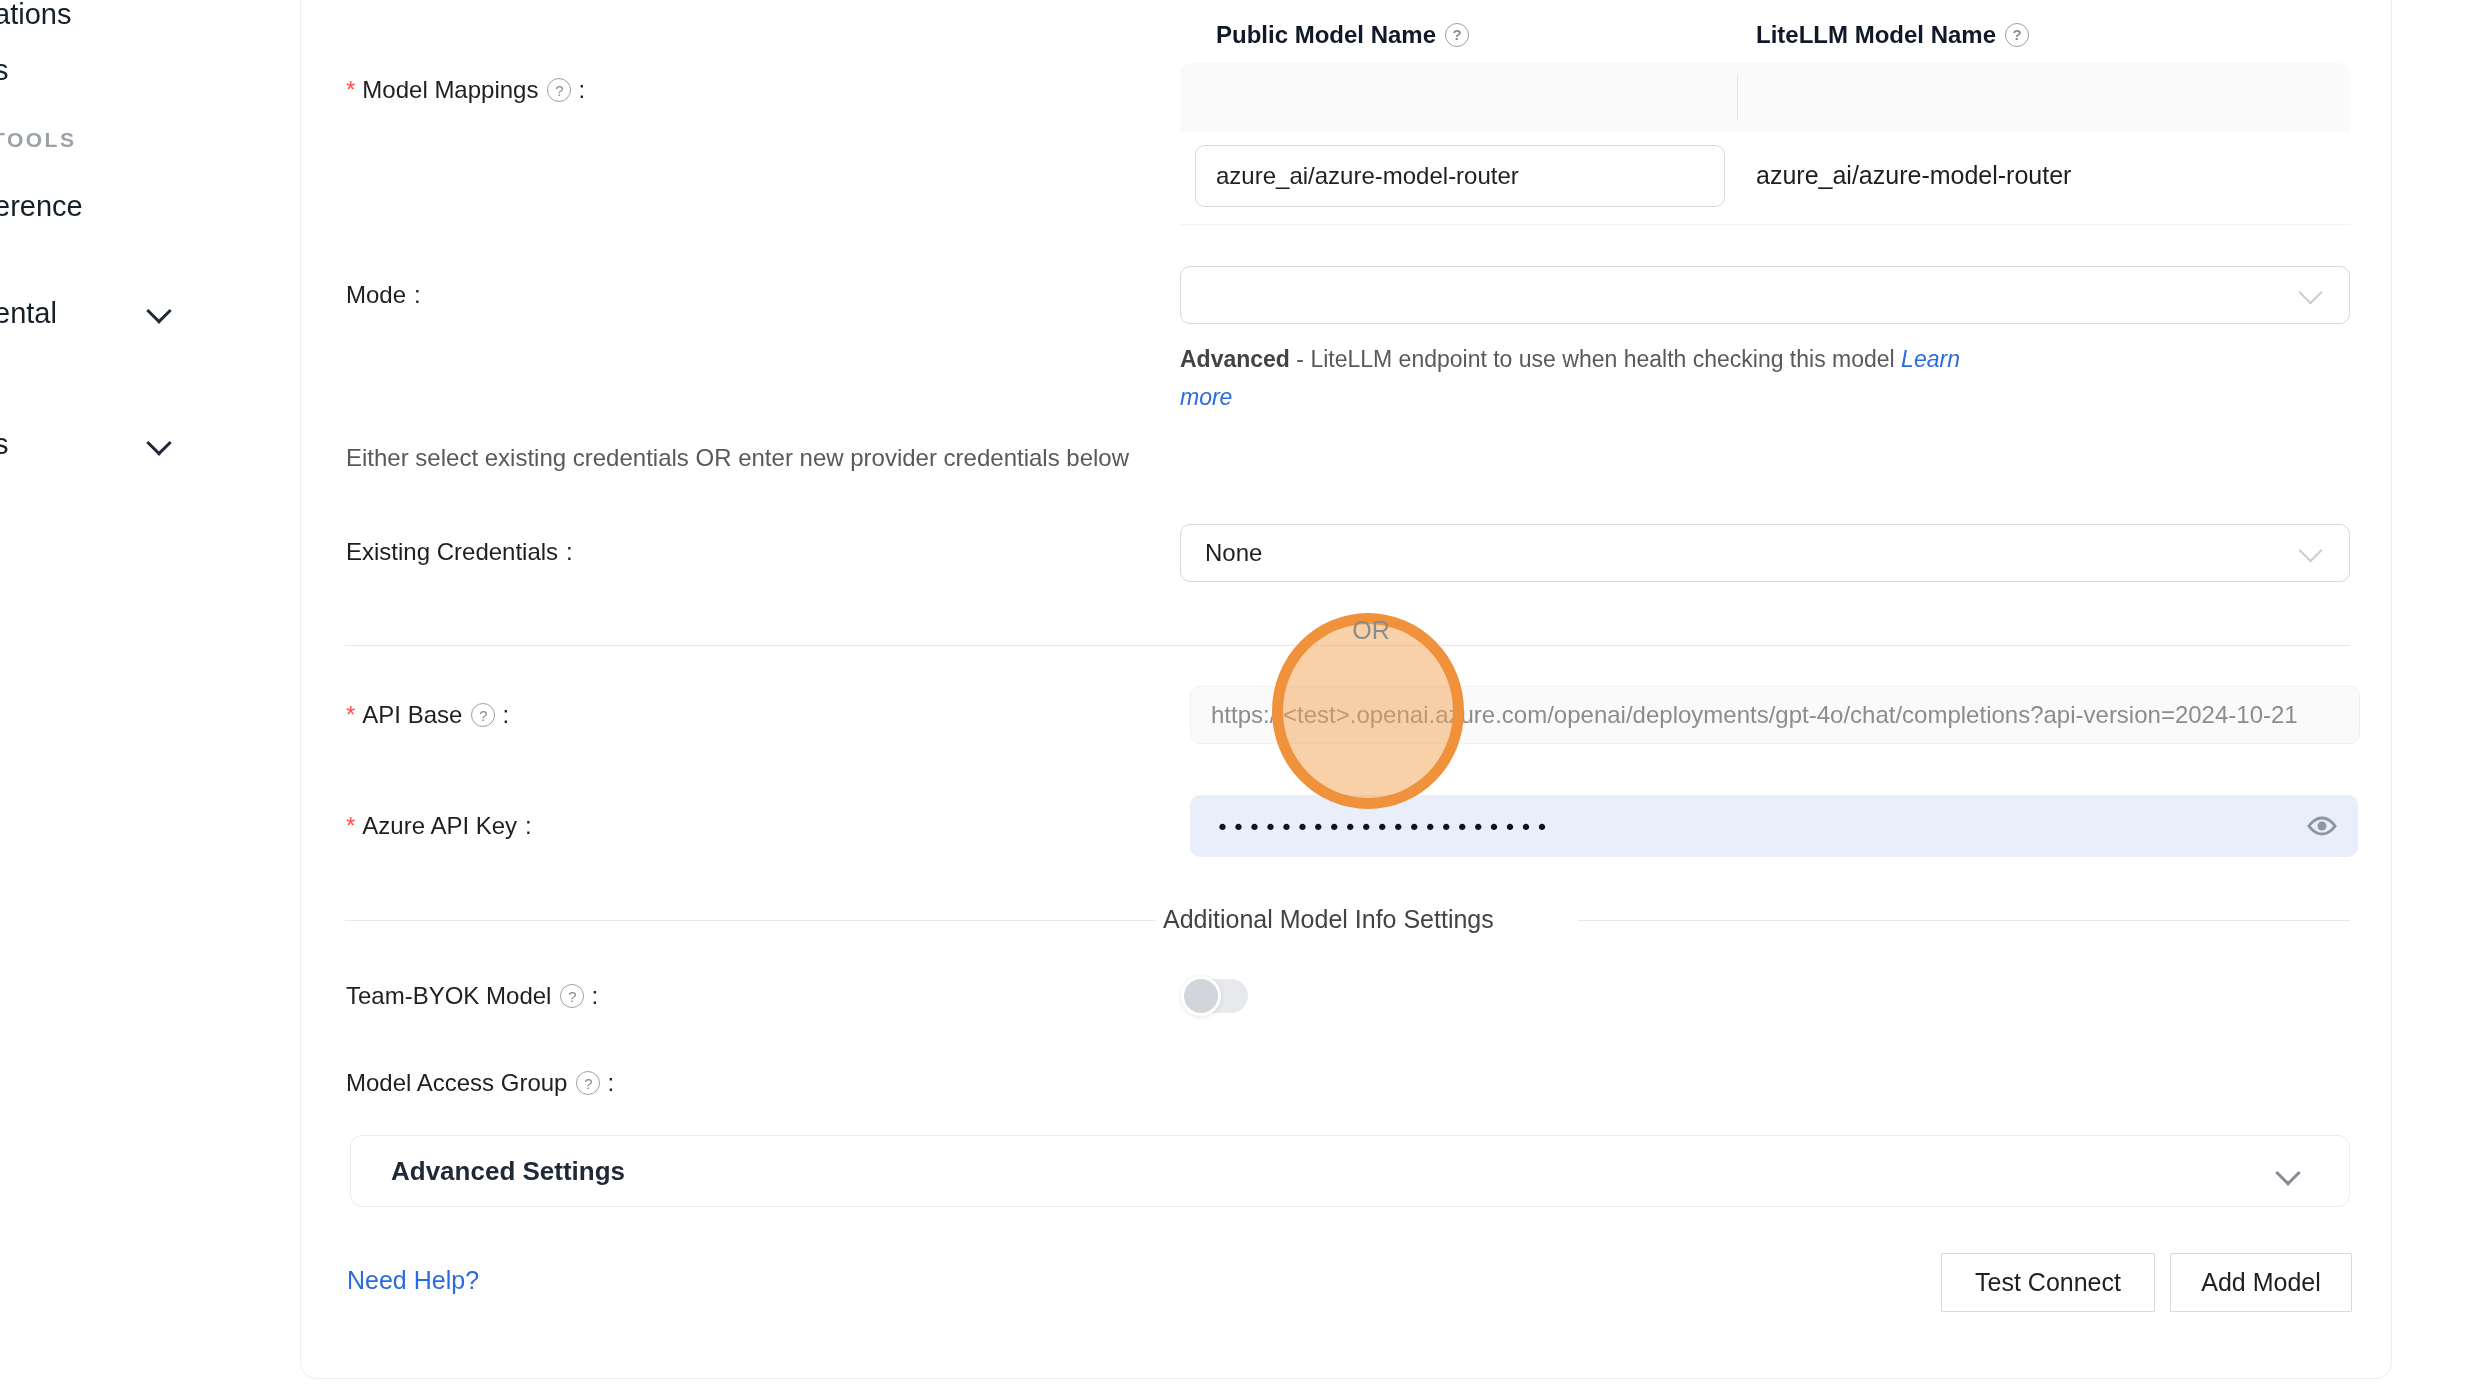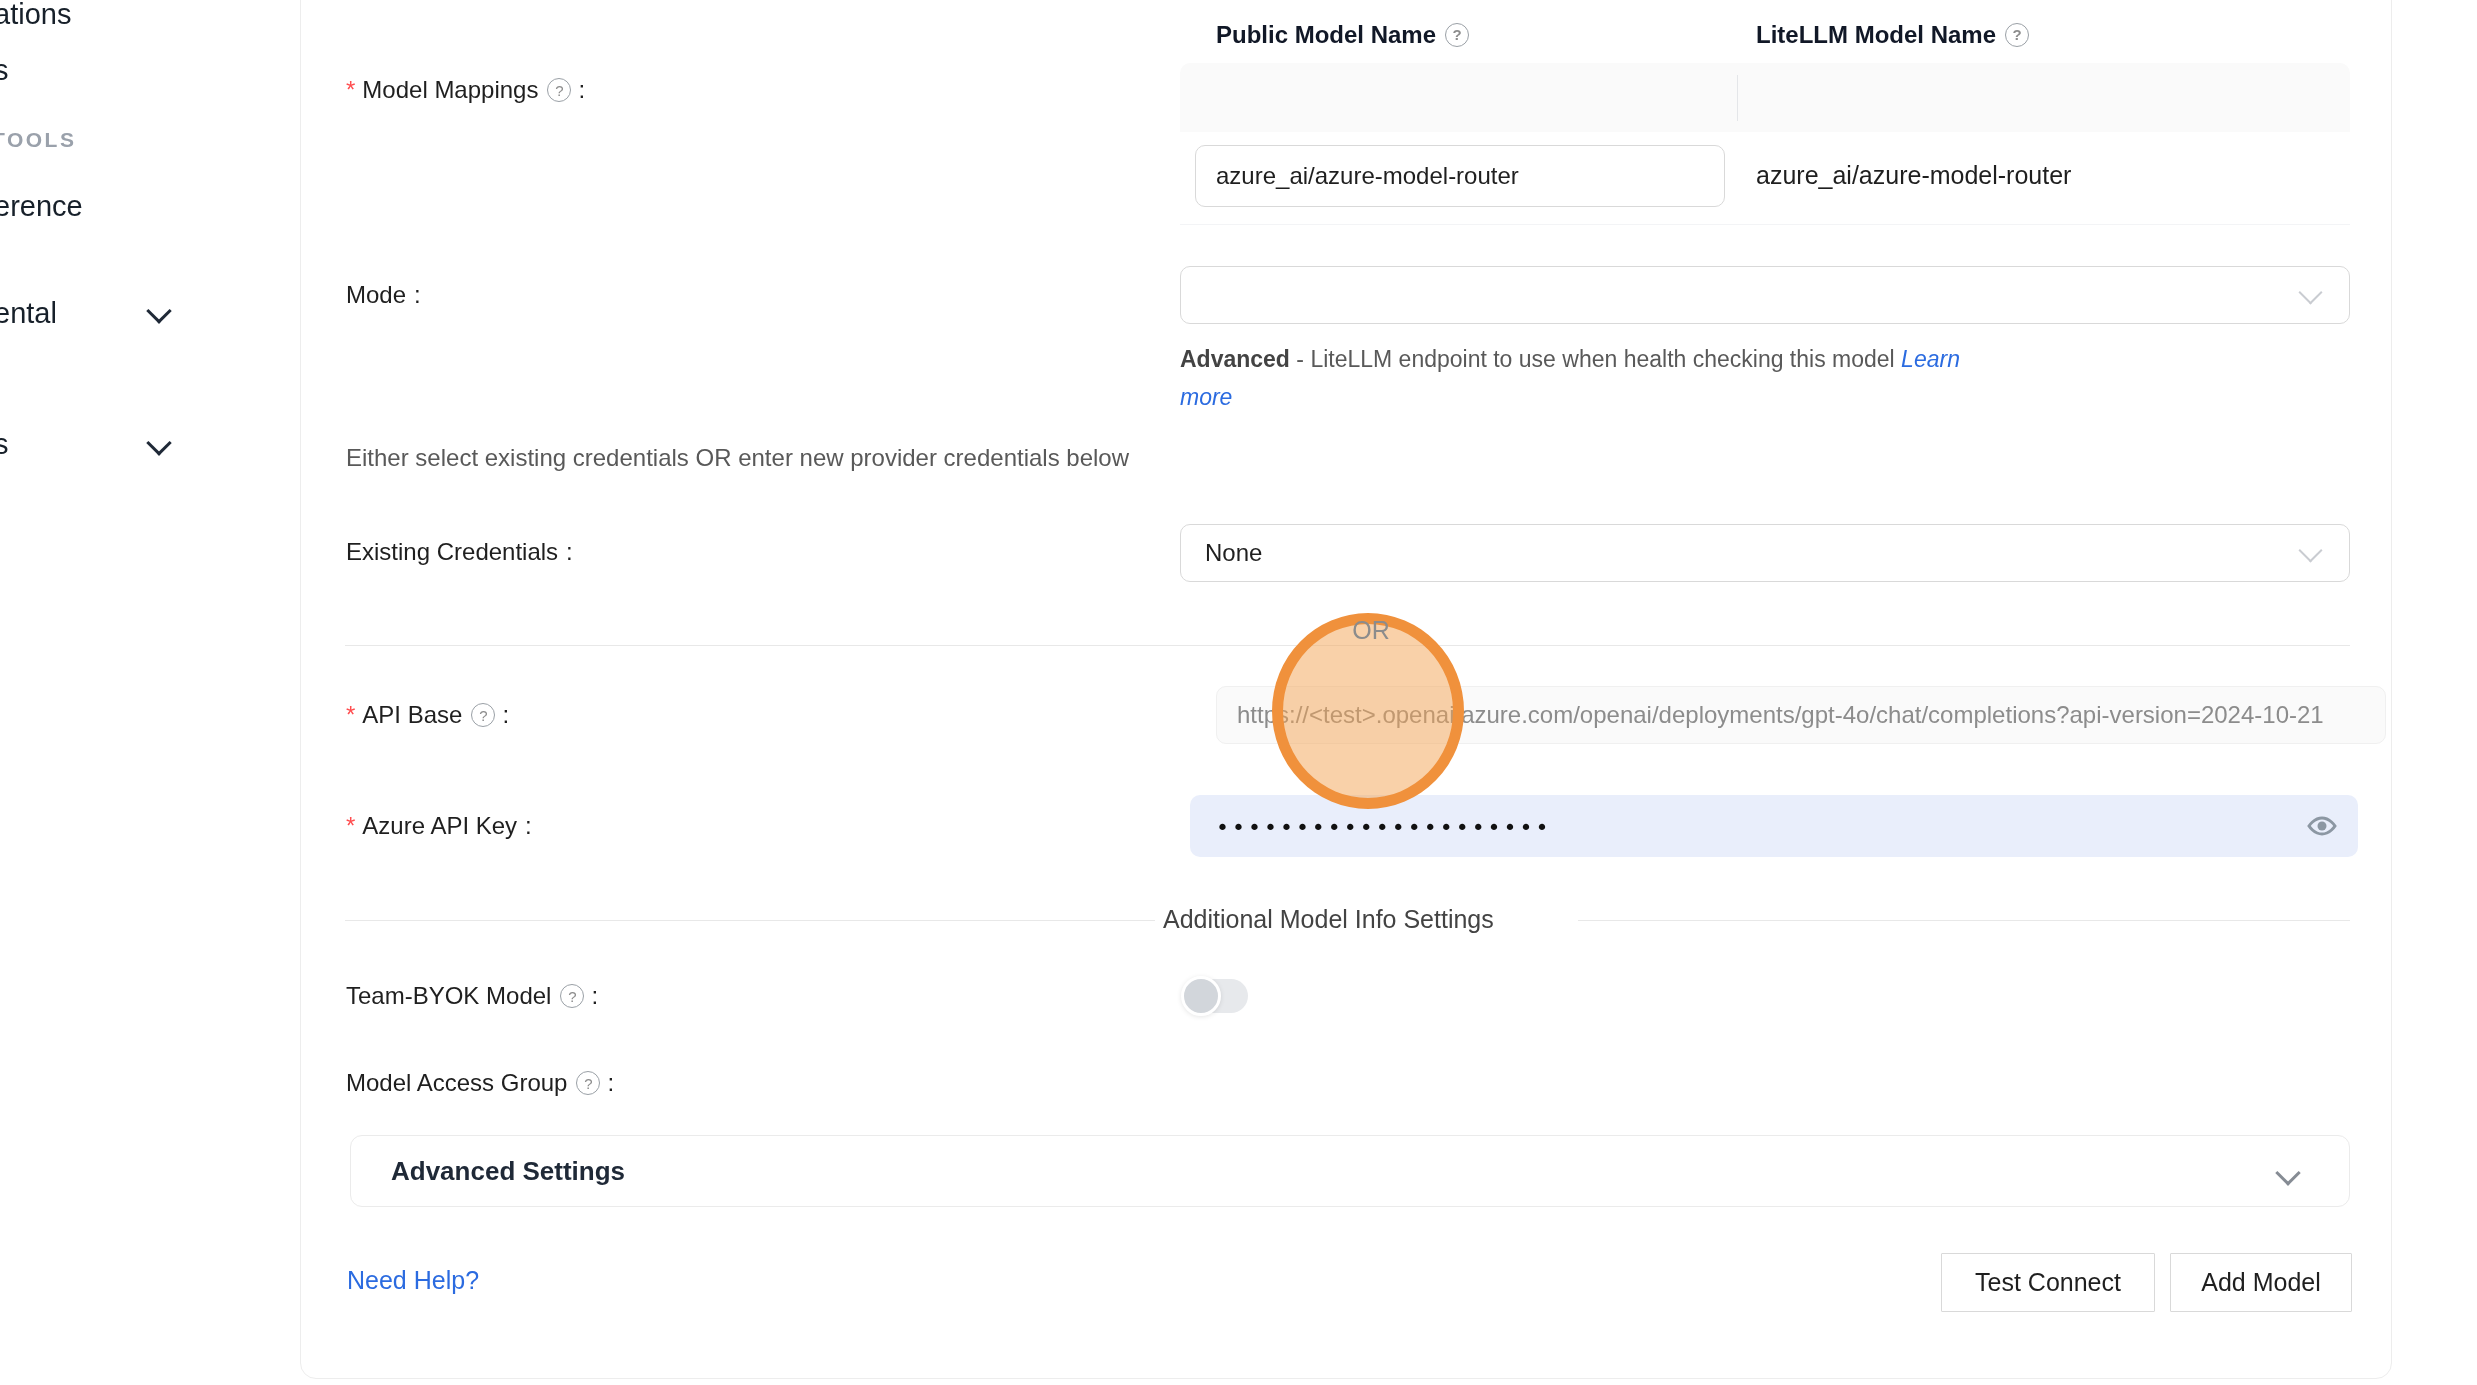--- a/index.html
+++ b/index.html
@@ -165,21 +165,21 @@
 
   <div class="hline" style="left:345px;top:645px;width:2005px"></div>
   <div id="or-label">OR</div>
 
   <div class="flabel" style="top:697px">
     <span class="req">*</span>
     <span>API Base</span>
     <span class="qicon">?</span>
     <span class="colon">:</span>
   </div>
-  <input id="api-base-input" class="text-input" style="left: 1190px; top: 686px; width: 1170px; height: 58px; margin-left: 26px;" value="https://&lt;test&gt;.openai.azure.com/openai/deployments/gpt-4o/chat/completions?api-version=2024-10-21">
+  <input id="api-base-input" class="text-input" style="left: 1190px; top: 686px; width: 1170px; height: 58px;" value="https://&lt;test&gt;.openai.azure.com/openai/deployments/gpt-4o/chat/completions?api-version=2024-10-21">
 
   <div class="flabel" style="top:808px">
     <span class="req">*</span>
     <span>Azure API Key</span>
     <span class="colon" style="margin-left:8px">:</span>
   </div>
   <div id="api-key-wrap">
     <input id="api-key-input" value="•••••••••••••••••••••" style="">
     <svg id="eye" viewBox="0 0 32 32">
       <path d="M16 8 C8 8 3 16 3 16 C3 16 8 24 16 24 C24 24 29 16 29 16 C29 16 24 8 16 8 Z" fill="none" stroke="#8c97a3" stroke-width="3"></path>

